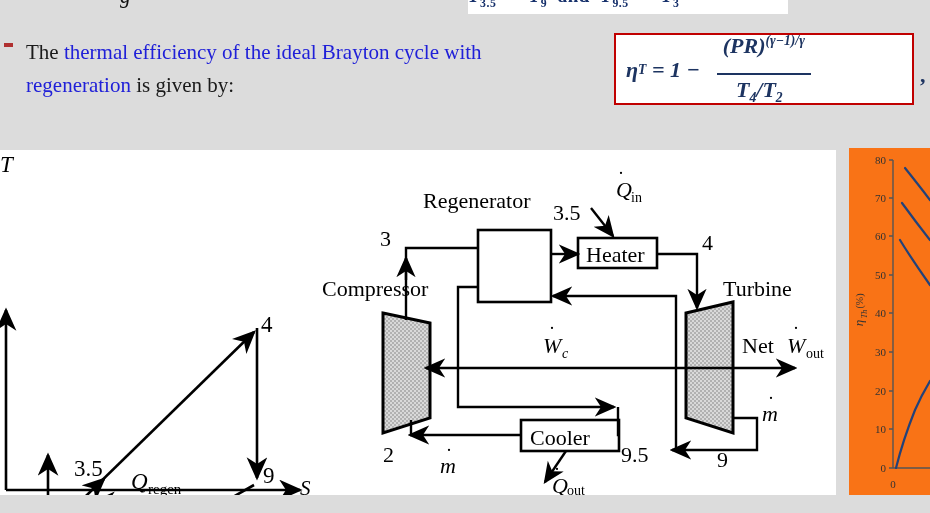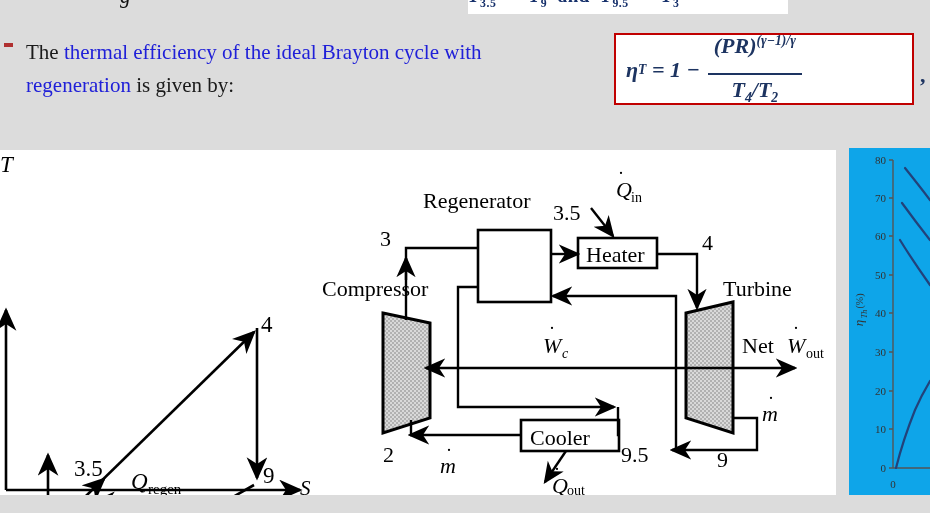--- a/index.html
+++ b/index.html
@@ -39,32 +39,32 @@
   .formula-box{
     position:absolute;left:614px;top:33px;width:300px;height:72px;
     border:2px solid #c00000;background:#ffffff;box-sizing:border-box;
   }
   .formula{
     position:absolute;left:10px;top:4px;
     font-size:22px;color:#1d3461;font-weight:bold;font-style:italic;
     display:flex;align-items:center;height:62px;
   }
   .frac{display:inline-block;vertical-align:middle;text-align:center;margin-left:8px;}
-  .frac .num{border-bottom:2px solid #1d3461;padding:0 6px 14px 6px;display:block;}
+  .frac .num{border-bottom:2px solid #1d3461;padding:0 6px 14px 6px;display:block;margin-left:9px;}
   .frac .den{padding:2px 6px 0 6px;display:block;font-family:Liberation Serif, serif;}
   .tail-comma{
     position:absolute;left:920px;top:62px;font-size:22px;color:#1d3461;font-weight:bold;
   }
 
   
   .panel-main{
     position:absolute;left:0;top:150px;width:836px;height:345px;background:#ffffff;
   }
   .panel-chart{
-    position:absolute;left:849px;top:148px;width:81px;height:347px;background:#0ea5e9;
+    position:absolute;left:849px;top:148px;width:81px;height:347px;background:#f97316;
   }
   .svg-abs{position:absolute;left:0;top:0;}
 </style>
 </head>
 <body>
 
 <div class="clip-line">
   <div class="left-frag">g</div>
   <div class="box-frag">
     <i>T</i><sub class="sm">3.5</sub>

